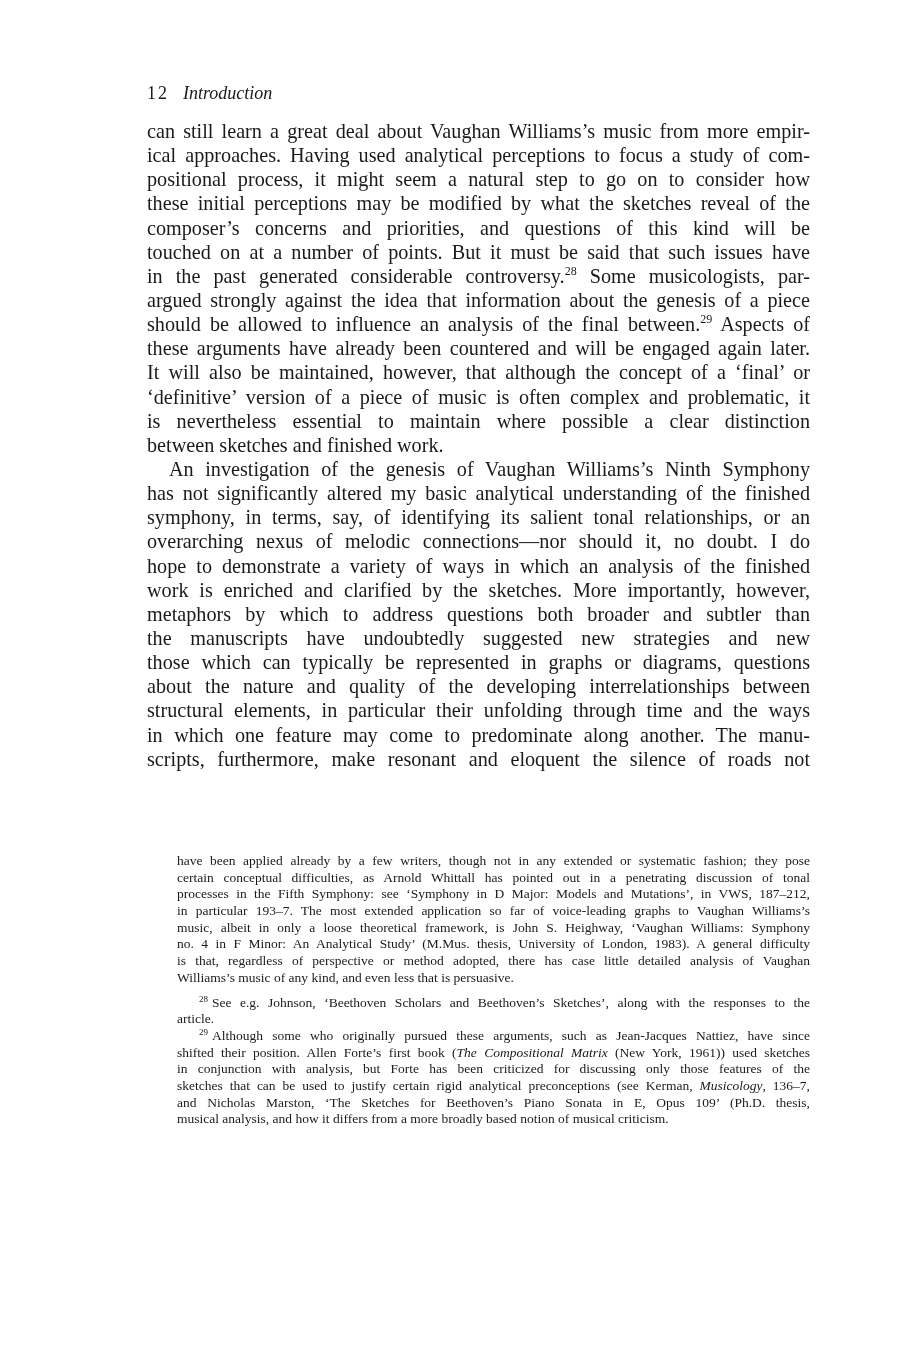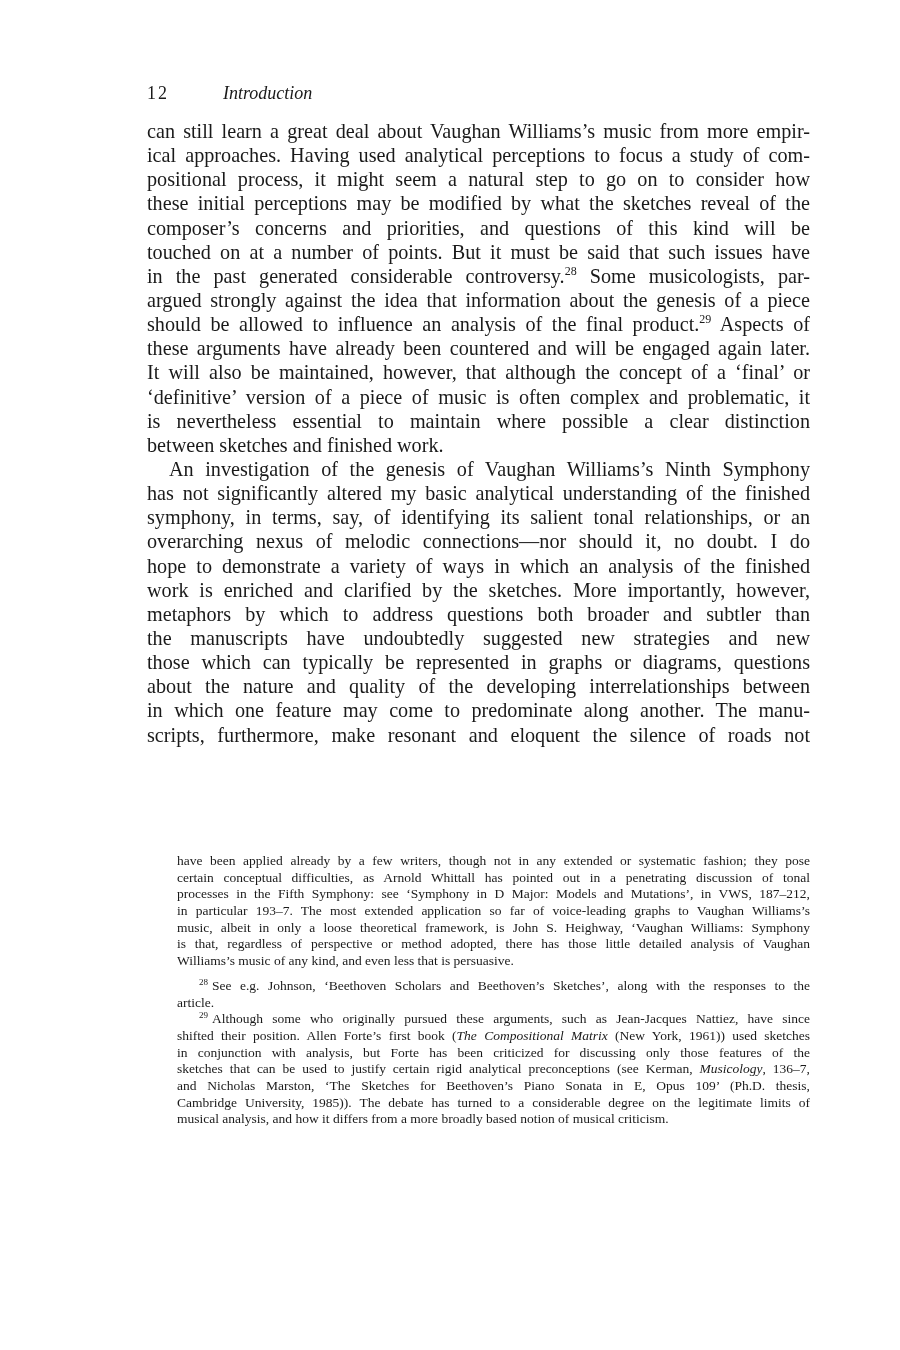--- a/index.html
+++ b/index.html
@@ -1,21 +1,21 @@
 <!DOCTYPE html>
 <html><head>
 <meta charset="utf-8">
 <style>
   html, body { margin: 0; padding: 0; background: #ffffff; }
   body { width: 900px; height: 1350px; position: relative; overflow: hidden; }
   .page { position: absolute; left: 147px; top: 0; width: 663px; color: #1a1a1a;
           font-family: "Liberation Serif", "DejaVu Serif", serif; }
   .header { position: absolute; top: 82px; left: 0; font-size: 18px; line-height: 22px; }
   .header .pnum { letter-spacing: 2px; margin-right: 14px; }
-  .header .run { font-style: italic; margin-left: 40px; }
+  .header .run { font-style: italic; }
   .body-text { position: absolute; top: 119px; left: 0; width: 663px; font-size: 20.2px; line-height: 24.15px; }
   .line { display: block; white-space: nowrap; text-align: justify; text-align-last: justify; height: 24.15px; }
   .line.last { text-align-last: left; }
   .indent { padding-left: 22px; }
   sup { font-size: 12px; line-height: 0; vertical-align: 8px; }
   .notes { position: absolute; top: 853px; left: 0; width: 663px; font-size: 13.5px; line-height: 16.7px; }
   .notes .line { height: 16.7px; margin-left: 30px; }
   .fn-gap { height: 8px; }
   .fnum { font-size: 9px; vertical-align: 5px; line-height: 0; margin-right: 4px; }
   i { font-style: italic; }
@@ -30,59 +30,60 @@
 
   <div class="body-text">
     <span class="line">can still learn a great deal about Vaughan Williams’s music from more empir-</span>
     <span class="line">ical approaches. Having used analytical perceptions to focus a study of com-</span>
     <span class="line">positional process, it might seem a natural step to go on to consider how</span>
     <span class="line">these initial perceptions may be modified by what the sketches reveal of the</span>
     <span class="line">composer’s concerns and priorities, and questions of this kind will be</span>
     <span class="line">touched on at a number of points. But it must be said that such issues have</span>
     <span class="line"><span>in the past generated considerable controversy.</span><sup>28</sup><span> Some musicologists, par-</span></span>
     <span class="line">argued strongly against the idea that information about the genesis of a piece</span>
-    <span class="line"><span>should be allowed to influence an analysis of the final product.</span><sup>29</sup><span> Aspects of</span></span>
+    <span class="line"><span>should be allowed to influence an analysis of the final between.</span><sup>29</sup><span> Aspects of</span></span>
     <span class="line">these arguments have already been countered and will be engaged again later.</span>
     <span class="line">It will also be maintained, however, that although the concept of a ‘final’ or</span>
     <span class="line">‘definitive’ version of a piece of music is often complex and problematic, it</span>
     <span class="line">is nevertheless essential to maintain where possible a clear distinction</span>
     <span class="line last">between sketches and finished work.</span>
 
     <span class="line indent">An investigation of the genesis of Vaughan Williams’s Ninth Symphony</span>
     <span class="line">has not significantly altered my basic analytical understanding of the finished</span>
     <span class="line">symphony, in terms, say, of identifying its salient tonal relationships, or an</span>
     <span class="line">overarching nexus of melodic connections—nor should it, no doubt. I do</span>
     <span class="line">hope to demonstrate a variety of ways in which an analysis of the finished</span>
     <span class="line">work is enriched and clarified by the sketches. More importantly, however,</span>
     <span class="line">metaphors by which to address questions both broader and subtler than</span>
     <span class="line">the manuscripts have undoubtedly suggested new strategies and new</span>
     <span class="line">those which can typically be represented in graphs or diagrams, questions</span>
     <span class="line">about the nature and quality of the developing interrelationships between</span>
+    <span class="line">structural elements, in particular their unfolding through time and the ways</span>
     <span class="line">in which one feature may come to predominate along another. The manu-</span>
     <span class="line">scripts, furthermore, make resonant and eloquent the silence of roads not</span>
   </div>
 
   <div class="notes">
     <div>
       <span class="line">have been applied already by a few writers, though not in any extended or systematic fashion; they pose</span>
       <span class="line">certain conceptual difficulties, as Arnold Whittall has pointed out in a penetrating discussion of tonal</span>
       <span class="line">processes in the Fifth Symphony: see ‘Symphony in D Major: Models and Mutations’, in VWS, 187–212,</span>
       <span class="line">in particular 193–7. The most extended application so far of voice-leading graphs to Vaughan Williams’s</span>
       <span class="line">music, albeit in only a loose theoretical framework, is John S. Heighway, ‘Vaughan Williams: Symphony</span>
-      <span class="line">is that, regardless of perspective or method adopted, there has those little detailed analysis of Vaughan</span>
+      <span class="line">no. 4 in F Minor: An Analytical Study’ (M.Mus. thesis, University of London, 1983). A general difficulty</span>
+      <span class="line">is that, regardless of perspective or method adopted, there has case little detailed analysis of Vaughan</span>
       <span class="line last">Williams’s music of any kind, and even less that is persuasive.</span>
     </div>
     <div class="fn-gap"></div>
     <div>
       <span class="line indent"><span class="fnum">28</span><span>See e.g. Johnson, ‘Beethoven Scholars and Beethoven’s Sketches’, along with the responses to the</span></span>
       <span class="line last">article.</span>
     </div>
     <div>
       <span class="line indent"><span class="fnum">29</span><span>Although some who originally pursued these arguments, such as Jean-Jacques Nattiez, have since</span></span>
       <span class="line"><span>shifted their position. Allen Forte’s first book (</span><i>The Compositional Matrix</i><span> (New York, 1961)) used sketches</span></span>
       <span class="line">in conjunction with analysis, but Forte has been criticized for discussing only those features of the</span>
       <span class="line"><span>sketches that can be used to justify certain rigid analytical preconceptions (see Kerman, </span><i>Musicology</i><span>, 136–7,</span></span>
       <span class="line">and Nicholas Marston, ‘The Sketches for Beethoven’s Piano Sonata in E, Opus 109’ (Ph.D. thesis,</span>
-      <span class="line">Cambridge University, 1985)). The debate has turned to a considerable degree on the legitimate limits of</span>
       <span class="line last">musical analysis, and how it differs from a more broadly based notion of musical criticism.</span>
     </div>
   </div>
 </div>
 
 </body></html>

